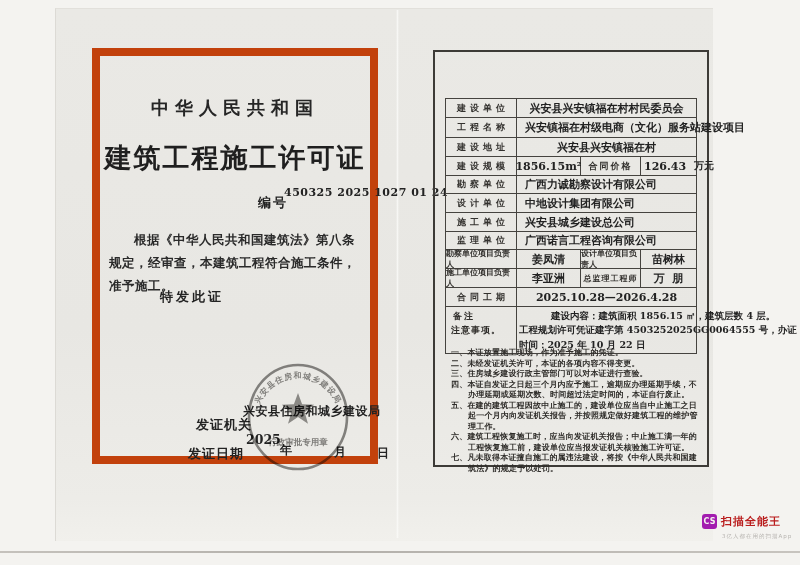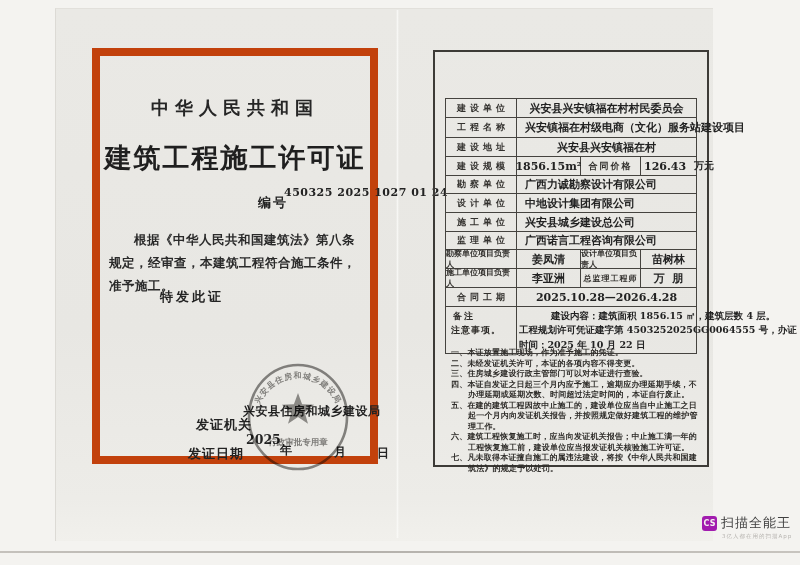--- a/index.html
+++ b/index.html
@@ -74,21 +74,21 @@
   .notes{position:absolute;left:16px;top:272px;width:254px;color:#2e2c29;}
   .notes-title{font-size:9px;font-weight:bold;letter-spacing:1px;margin-bottom:10px;}
   .note-item{font-size:8px;line-height:1.32;padding-left:17px;text-indent:-17px;
         letter-spacing:.2px;font-weight:bold;}
 
   
   .watermark{position:absolute;left:702px;top:514px;display:flex;align-items:center;gap:4px;
         font-family:"DejaVu Sans","Liberation Sans",sans-serif;}
   .cs-logo{width:15px;height:15px;border-radius:3px;background:#a21caf;color:#f4f3f0;
         display:flex;align-items:center;justify-content:center;font-size:8px;font-weight:bold;}
-  .cs-name{font-size:13px;font-weight:normal;color:#404040;letter-spacing:1px;}
+  .cs-name{font-size:11px;font-weight:bold;color:#b91c1c;letter-spacing:1px;}
   .cs-tagline{position:absolute;left:722px;top:533px;font-size:5.5px;color:#b7b4b0;letter-spacing:1px;
         font-family:"DejaVu Sans","Liberation Sans",sans-serif;}
 </style>
 </head>
 <body>
 
 <div class="canvas">
   <div class="paper"></div>
   <div class="fold-line"></div>
   <div class="bottom-edge"></div>

